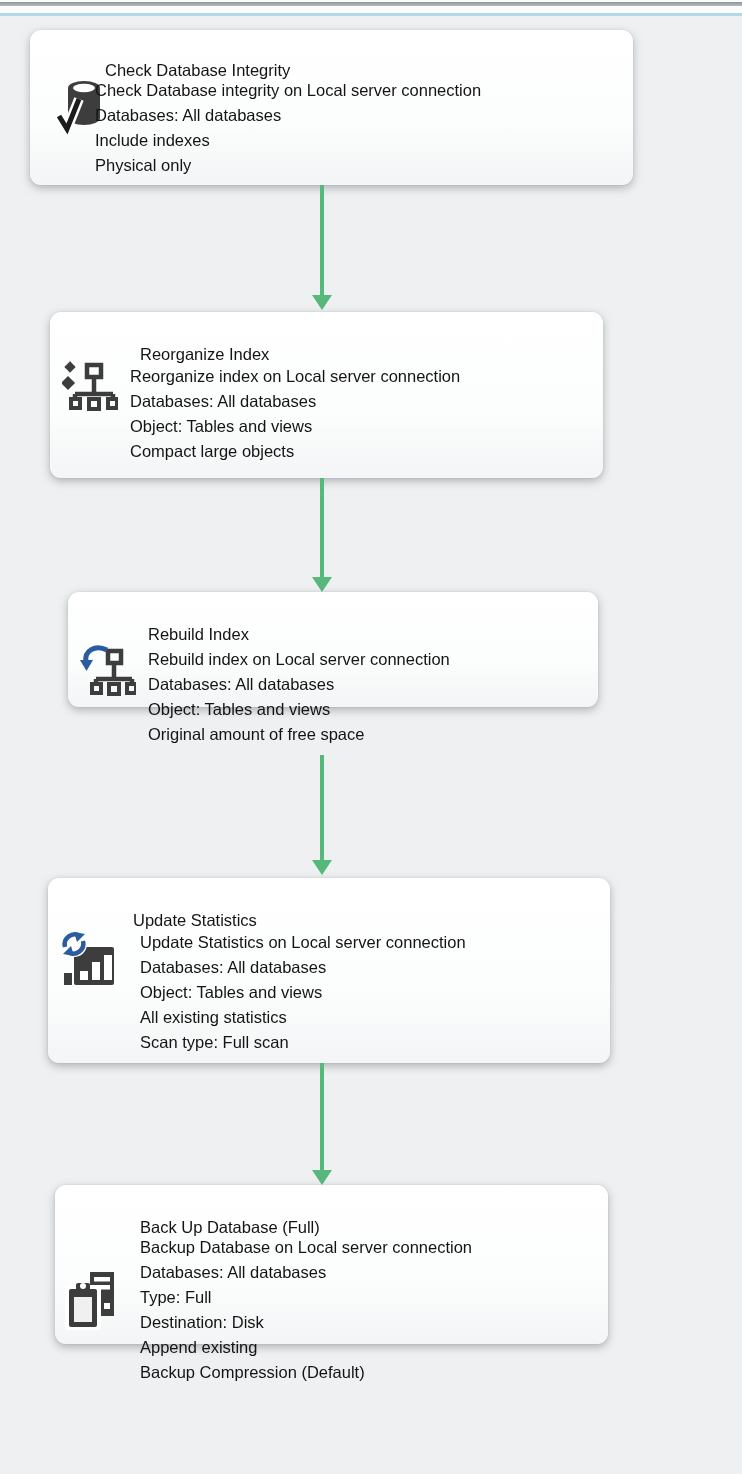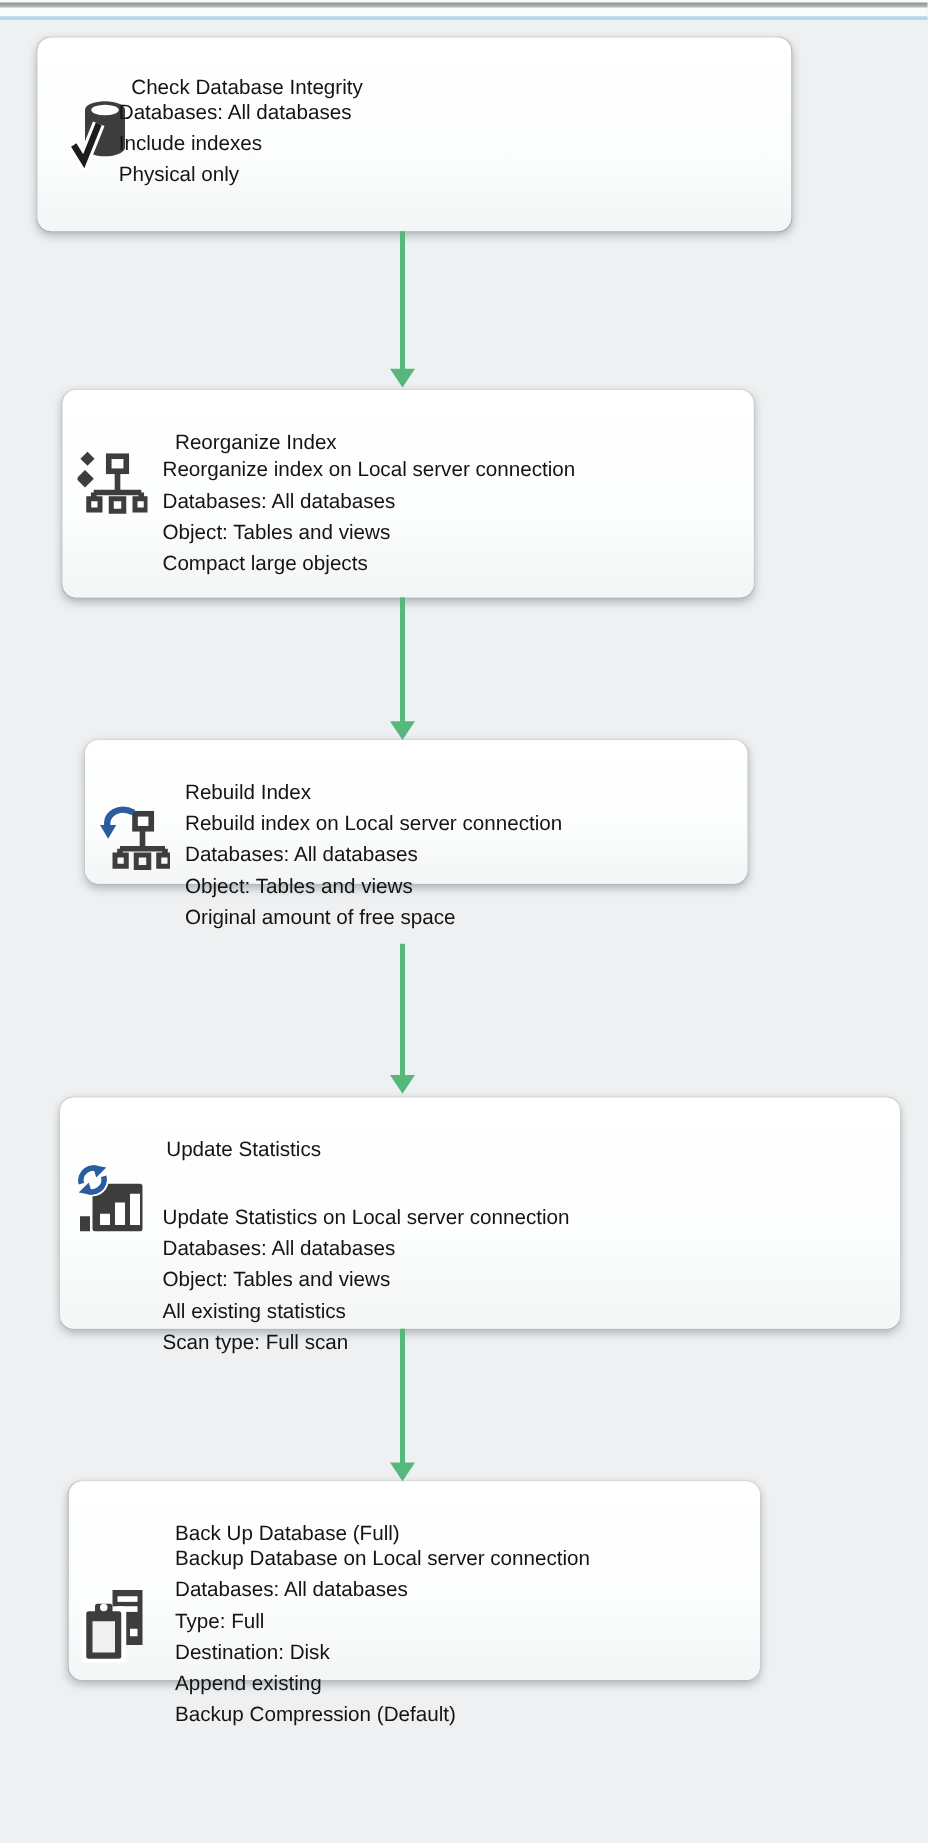--- a/index.html
+++ b/index.html
@@ -87,20 +87,21 @@
       <svg viewBox="0 0 56 62">
         <ellipse cx="31" cy="14" rx="16" ry="7" class="ic-dark"></ellipse>
         <rect x="15" y="14" width="32" height="30" class="ic-dark"></rect>
         <ellipse cx="31" cy="44" rx="16" ry="7" class="ic-dark"></ellipse>
         <ellipse cx="31" cy="14" rx="11" ry="4.2" fill="#ffffff"></ellipse>
         <polyline points="6,42 14,55 26,25" stroke="#ffffff" stroke-width="10" fill="none"></polyline>
         <polyline points="6,42 14,55 26,25" stroke="#1c1c1c" stroke-width="5" fill="none"></polyline>
       </svg>
     </div>
     <div class="card-lines" style="left:65px; top:48px;">
+      <div class="line">Check Database integrity on Local server connection</div>
       <div class="line">Databases: All databases</div>
       <div class="line">Include indexes</div>
       <div class="line">Physical only</div>
     </div>
   </div>
 
   <div class="arrow" style="left:312px; top:185px; height:125px;">
     <div class="shaft"></div>
       <div class="head"></div>
   </div>
@@ -156,37 +157,37 @@
       <div class="line">Object: Tables and views</div>
       <div class="line">Original amount of free space</div>
     </div>
   </div>
 
   <div class="arrow" style="left:312px; top:755px; height:120px;">
     <div class="shaft"></div>
       <div class="head"></div>
   </div>
 
-  <div class="card" style="left:48px; top:878px; width:672px; height:185px;">
+  <div class="card" style="left:48px; top:878px; width:562px; height:185px;">
     <div class="card-title" style="left:85px; top:12px;">Update Statistics</div>
     <div class="card-icon" style="left:12px; top:50px;">
       <svg viewBox="0 0 56 56">
         <rect x="4" y="42" width="8" height="12" class="ic-dark"></rect>
         <rect x="14" y="16" width="40" height="38" rx="2" class="ic-dark"></rect>
         <rect x="20" y="40" width="8" height="9" fill="#ffffff"></rect>
         <rect x="32" y="31" width="8" height="18" fill="#ffffff"></rect>
         <rect x="44" y="24" width="8" height="25" fill="#ffffff"></rect>
         <circle cx="14" cy="13" r="13" fill="#ffffff"></circle>
         <path d="M5 16 A 10 10 0 0 1 20 5" stroke-width="4.5" class="ic-bstroke"></path>
         <polygon points="14,1 25,3 17,11" class="ic-blue"></polygon>
         <path d="M23 10 A 10 10 0 0 1 8 21" stroke-width="4.5" class="ic-bstroke"></path>
         <polygon points="14,25 3,23 11,15" class="ic-blue"></polygon>
       </svg>
     </div>
-    <div class="card-lines" style="left:82px; top:52px;margin-top:32px;">
+    <div class="card-lines" style="left:92px; top:52px;">
       <div class="line">Update Statistics on Local server connection</div>
       <div class="line">Databases: All databases</div>
       <div class="line">Object: Tables and views</div>
       <div class="line">All existing statistics</div>
       <div class="line">Scan type: Full scan</div>
     </div>
   </div>
 
   <div class="arrow" style="left:312px; top:1063px; height:122px;">
     <div class="shaft"></div>

